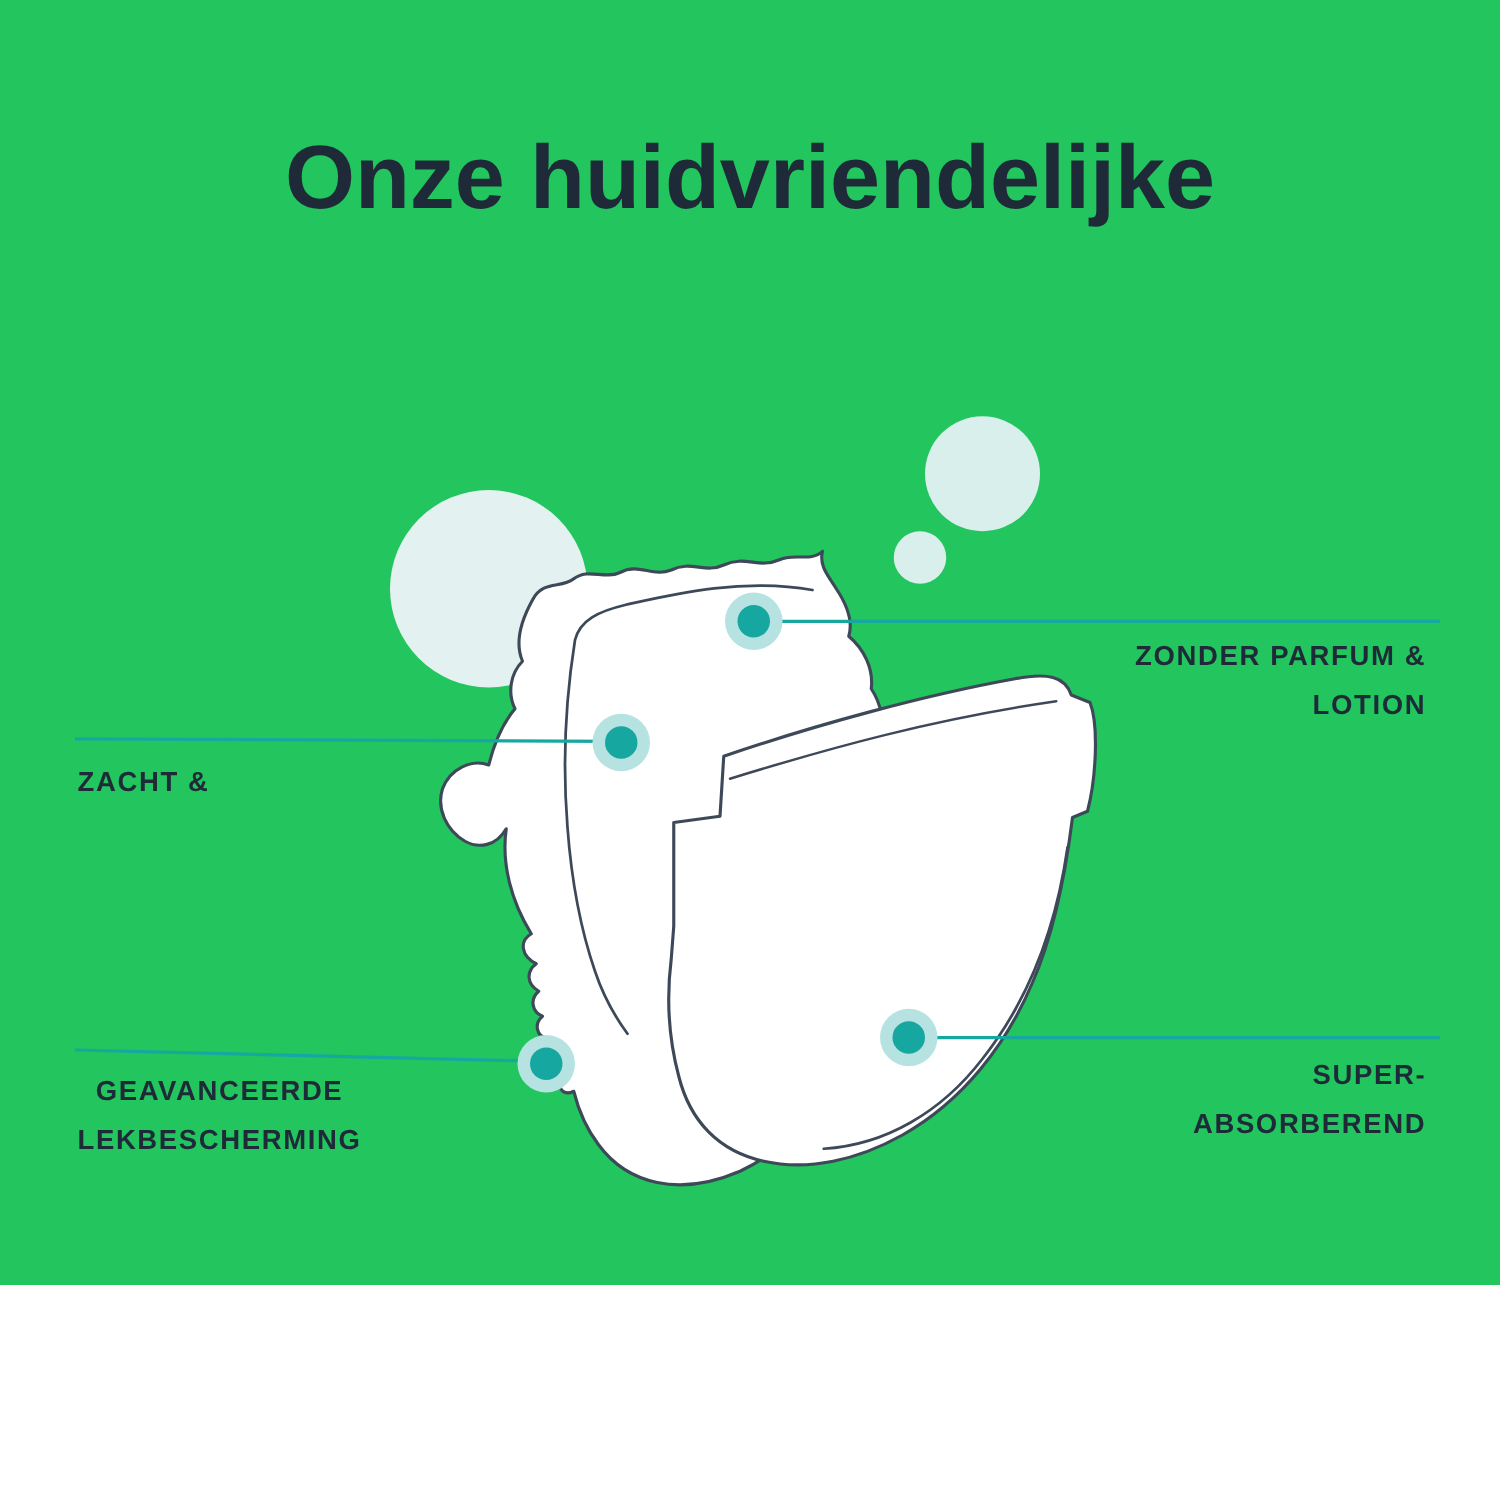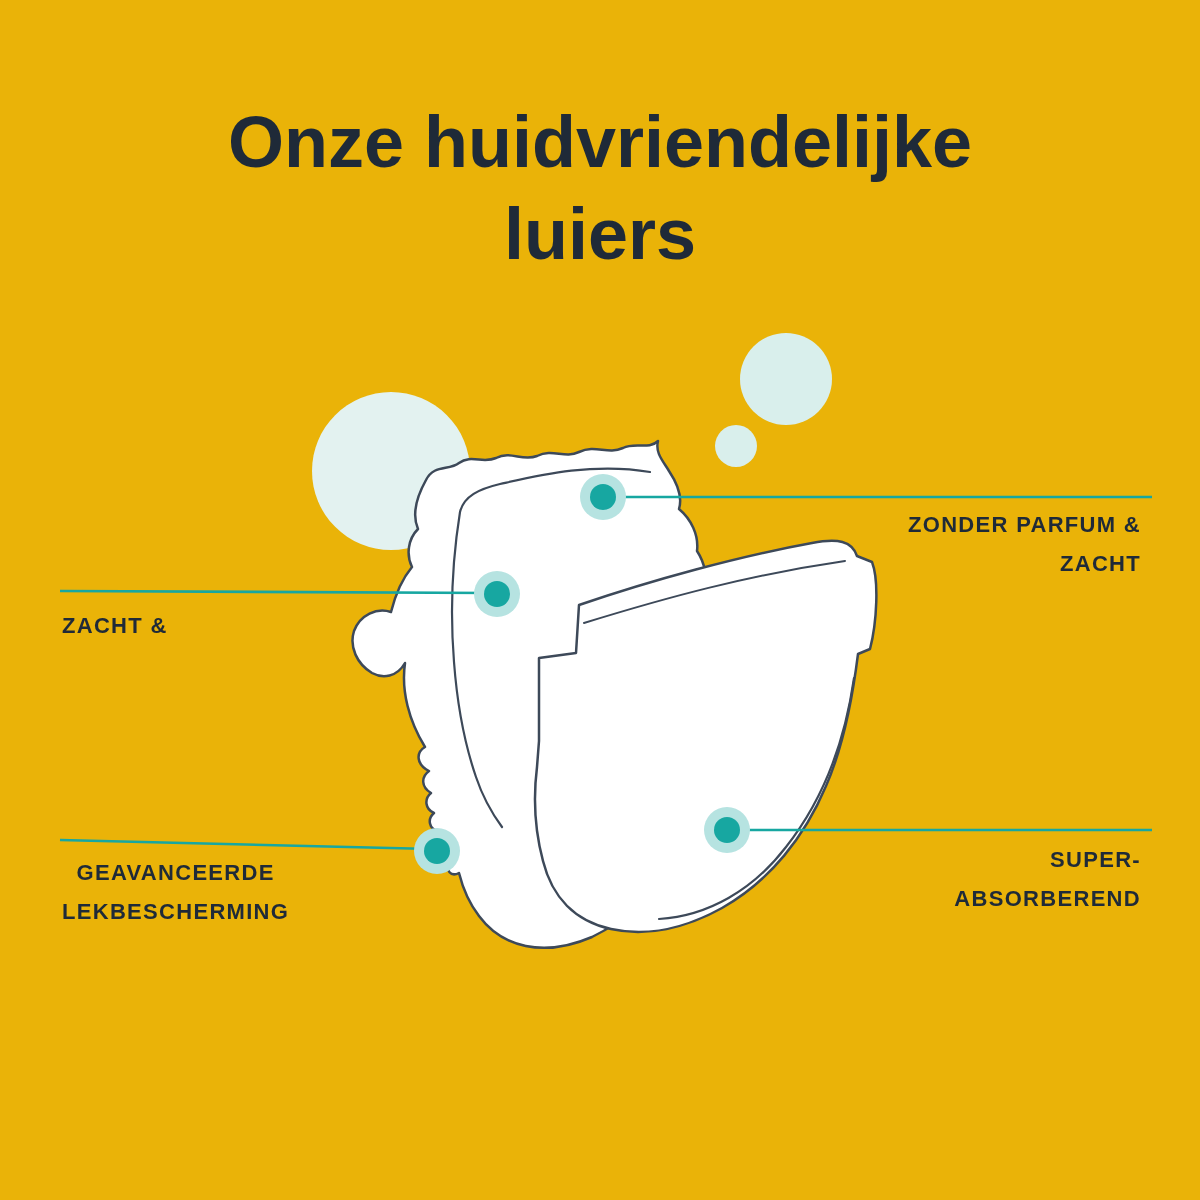--- a/index.html
+++ b/index.html
@@ -6,22 +6,22 @@
     --text-dark:#1f2a38;
     --teal:#17a7a1;
     --halo:#b6e3e1;
     --mint:#e3f2f0;
     --mint2:#d9efec;
     --outline:#3d4959;
   }
   html,body{margin:0;padding:0;background:#ffffff;}
   .canvas{
     position:relative;
-    width:1200px;height:1200px;
-    background:#eab308;
+    width:1200px;height:1028px;
+    background:#22c55e;
     overflow:hidden;
     font-family:"Liberation Sans", sans-serif;
     color:var(--text-dark);
     text-decoration:underline;
   }
   .title{
     position:absolute;top:96px;left:0;width:100%;
     text-align:center;
     font-size:72px;font-weight:700;line-height:1.28;
     letter-spacing:0px;
@@ -45,21 +45,20 @@
   .lbl-geavanceerde{top:853px;left:62px;}
   .lbl-super{top:840px;right:59px;}
 </style>
 </head>
 <body>
 
 <div class="canvas">
 
   <div class="title">
     <div>Onze huidvriendelijke</div>
-    <div>luiers</div>
   </div>
 
   <svg class="illustration-svg" viewBox="0 0 1200 1200">
 
     <circle cx="391" cy="471" r="79" fill="#e3f2f0"></circle>
     <circle cx="786" cy="379" r="46" fill="#d9efec"></circle>
     <circle cx="736" cy="446" r="21" fill="#d9efec"></circle>
 
     <path d="M 426 480
          C 434 464 449 471 459 463
@@ -132,21 +131,21 @@
     <circle cx="727" cy="830" r="23" fill="#b6e3e1"></circle>
 
     <circle cx="603" cy="497" r="13" fill="#17a7a1"></circle>
     <circle cx="497" cy="594" r="13" fill="#17a7a1"></circle>
     <circle cx="437" cy="851" r="13" fill="#17a7a1"></circle>
     <circle cx="727" cy="830" r="13" fill="#17a7a1"></circle>
   </svg>
 
   <div class="label label-right lbl-zonder">
     <span>ZONDER PARFUM &amp;</span>
-    <span>ZACHT</span>
+    <span>LOTION</span>
   </div>
 
   <div class="label label-left lbl-zacht">
     <span>ZACHT &amp;</span>
   </div>
 
   <div class="label label-left lbl-geavanceerde">
     <span>GEAVANCEERDE</span>
     <span>LEKBESCHERMING</span>
   </div>

